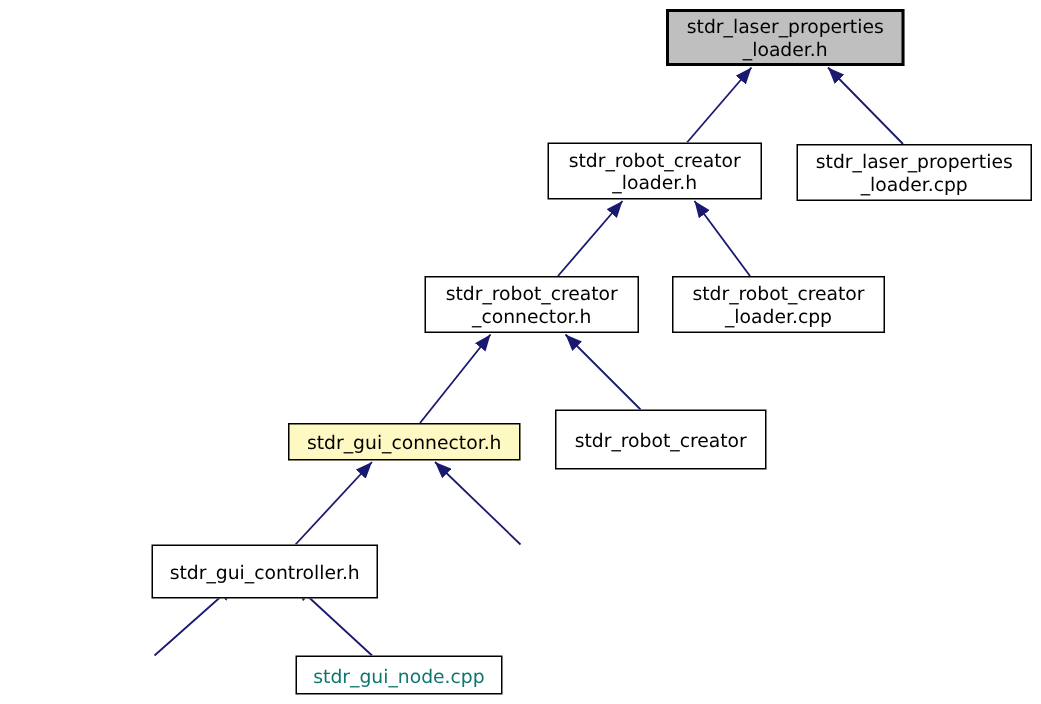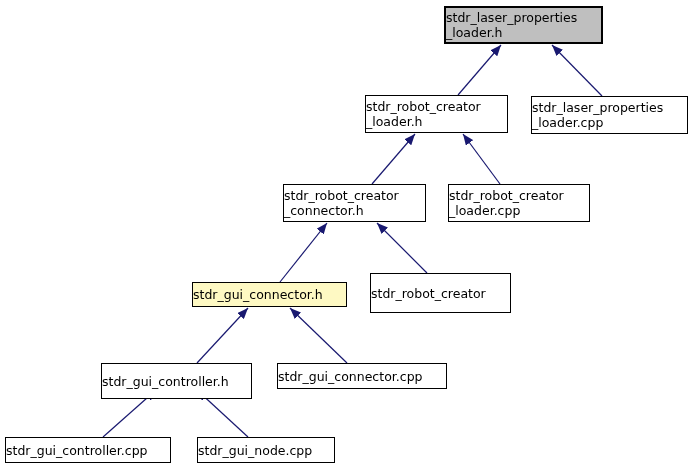--- a/index.html
+++ b/index.html
@@ -23,21 +23,21 @@
     height: 469px;
   }
   .node {
     position: absolute;
     box-sizing: border-box;
     border: 1px solid #000000;
     background: #ffffff;
     display: flex;
     flex-direction: column;
     justify-content: center;
-    align-items: flex-start;
+    align-items: center;
     font-size: 12.5px;
     line-height: 15px;
     color: #000000;
     text-align: center;
     white-space: nowrap;
     cursor: pointer;
   }
   .node.current {
     border-width: 2px;
     cursor: default;
@@ -89,22 +89,16 @@
     </div>
     <div class="node" style="left: 192px; top: 282px; width: 155px; height: 25px; background: #fef9c3; border-color: rgb(0, 0, 0); color: rgb(0, 0, 0);">
       <span class="line">stdr_gui_connector.h</span>
     </div>
     <div class="node" style="left: 370px; top: 273px; width: 141px; height: 40px; background: rgb(255, 255, 255); border-color: rgb(0, 0, 0); color: rgb(0, 0, 0);">
       <span class="line">stdr_robot_creator</span>
     </div>
     <div class="node" style="left: 101px; top: 363px; width: 151px; height: 36px; background: rgb(255, 255, 255); border-color: rgb(0, 0, 0); color: rgb(0, 0, 0);">
       <span class="line">stdr_gui_controller.h</span>
     </div>
-    <div class="node" style="left: 277px; top: 363px; width: 170px; height: 26px; background: rgb(255, 255, 255); border-color: rgb(0, 0, 0); color: rgb(0, 0, 0);">
-      <span class="line">stdr_gui_connector.cpp</span>
-    </div>
-    <div class="node" style="left: 5px; top: 437px; width: 166px; height: 26px; background: rgb(255, 255, 255); border-color: rgb(0, 0, 0); color: rgb(0, 0, 0);">
-      <span class="line">stdr_gui_controller.cpp</span>
-    </div>
-    <div class="node" style="left: 197px; top: 437px; width: 138px; height: 26px; background: rgb(255, 255, 255); border-color: rgb(0, 0, 0); color: #000000;">
+    <div class="node" style="left: 197px; top: 437px; width: 138px; height: 26px; background: rgb(255, 255, 255); border-color: rgb(0, 0, 0); color: #0f766e;">
       <span class="line">stdr_gui_node.cpp</span>
     </div>
   </div>
 
 </body></html>

